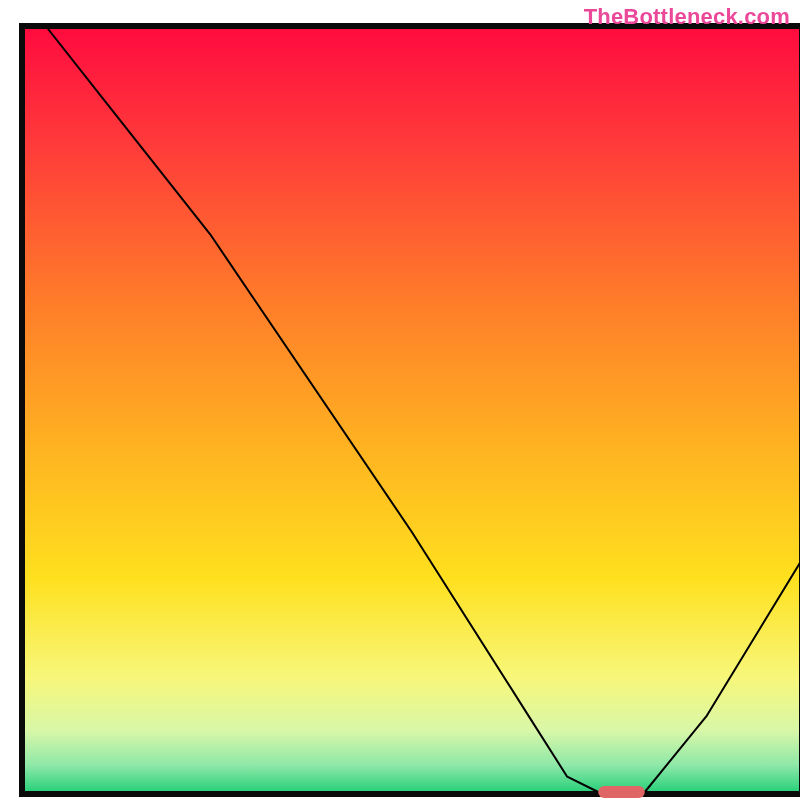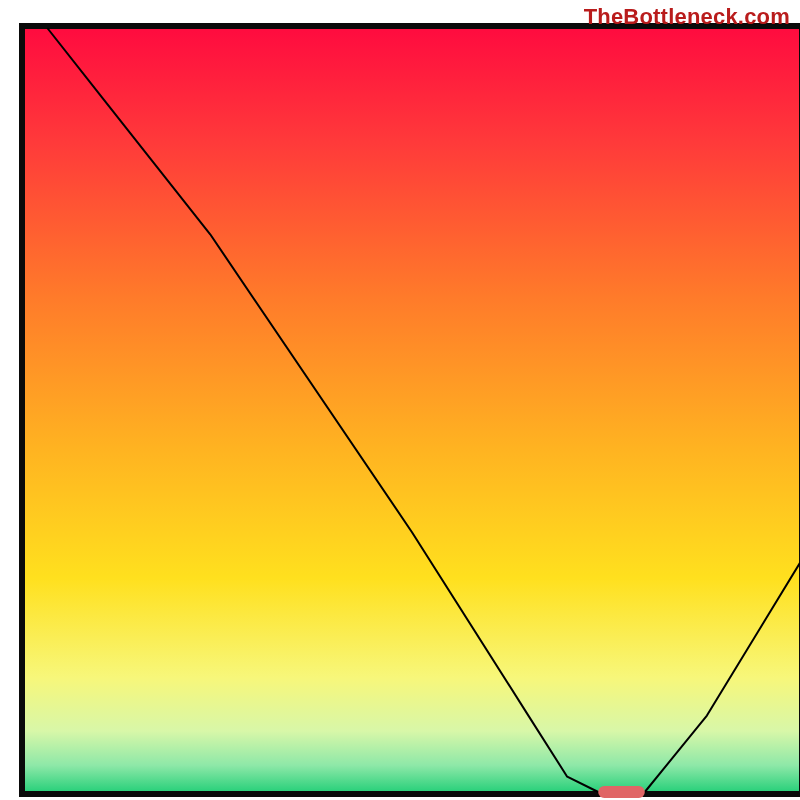--- a/index.html
+++ b/index.html
@@ -15,21 +15,21 @@
     position: relative;
     width: 800px;
     height: 800px;
   }
   .watermark {
     position: absolute;
     top: 4px;
     right: 10px;
     font-size: 22px;
     font-weight: 600;
-    color: #b91c1c;
+    color: #ec4899;
     letter-spacing: 0.2px;
     user-select: none;
   }
   svg {
     display: block;
   }
 </style>
 </head>
 <body>
 

